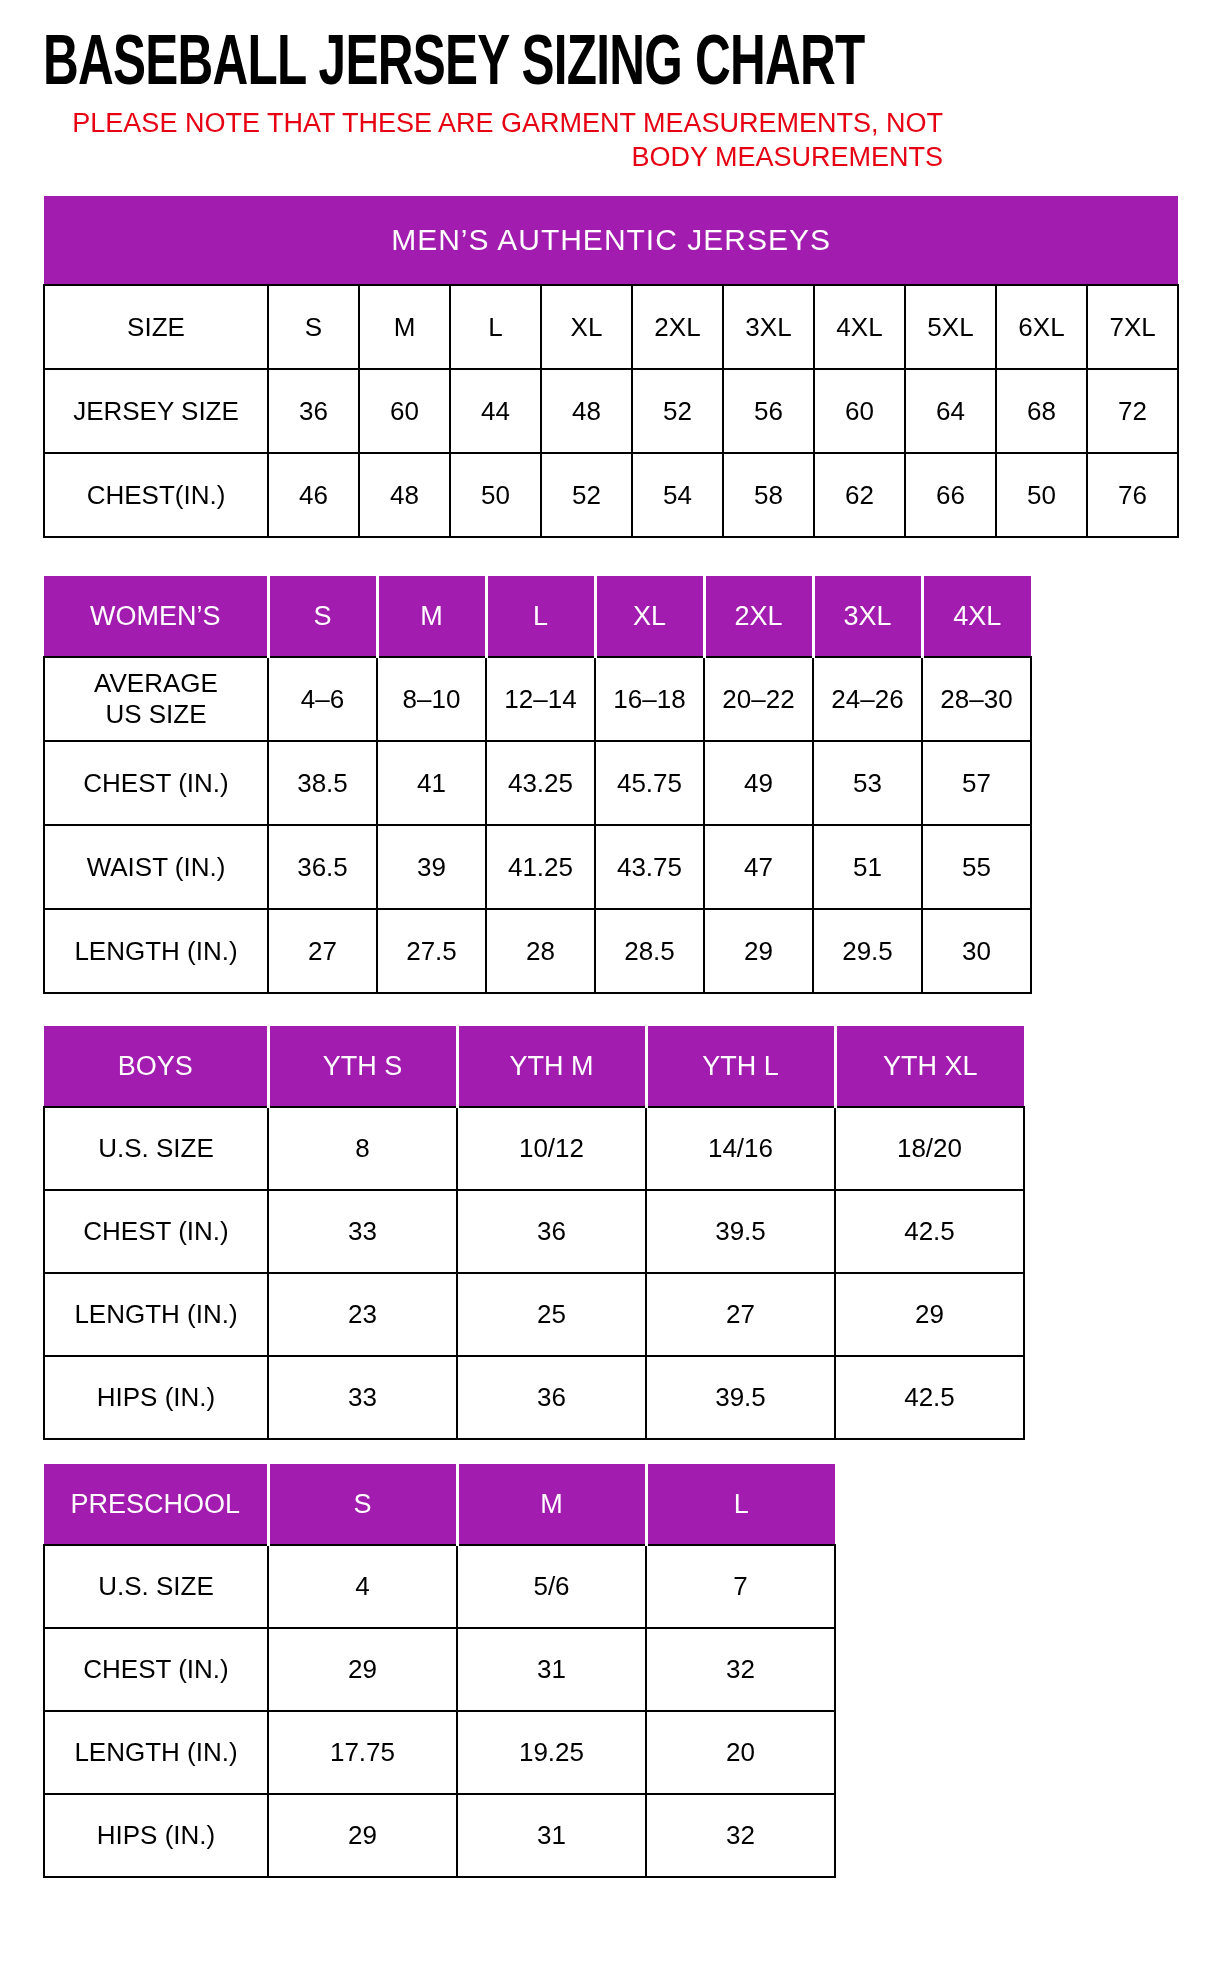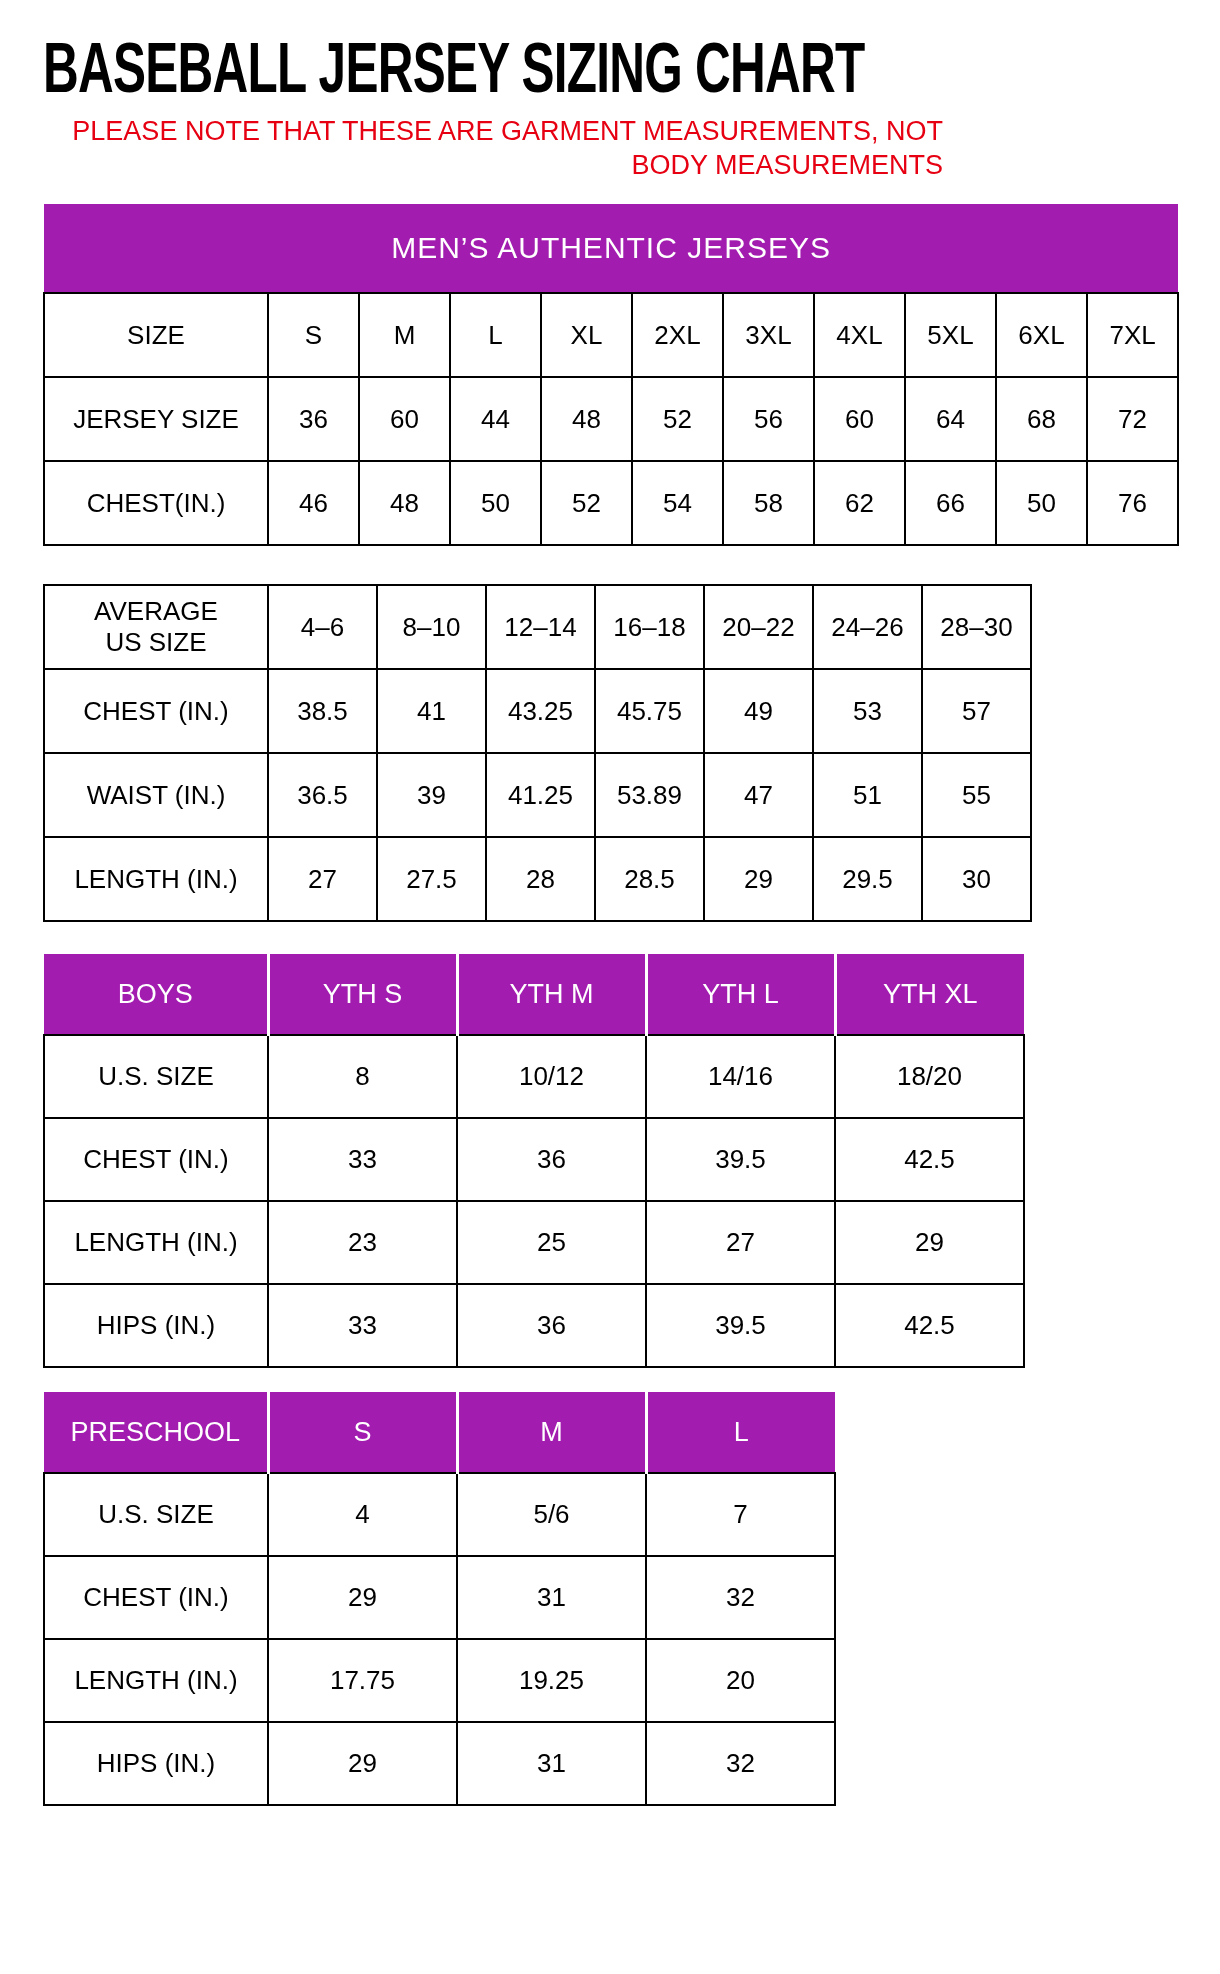--- a/index.html
+++ b/index.html
@@ -3,21 +3,21 @@
 <meta charset="utf-8">
 <style>
   html,body{margin:0;padding:0;background:#ffffff;}
   body{
     width:1220px;height:1974px;
     font-family:"Liberation Sans", sans-serif;
     color:#000;
     position:relative;
     overflow:hidden;
   }
-  .page{padding:32px 0 0 43px;}
+  .page{padding:24px 0 0 43px;}
 
   
   .title{
     margin:0;
     font-size:66px;
     font-weight:700;
     line-height:1;
     letter-spacing:-1px;
     white-space:nowrap;
   }
@@ -136,20 +136,30 @@
     </tr>
   </tbody>
     </table>
 
   <table class="tbl womens">
     <colgroup>
         <col style="width:224px">
         <col span="7" style="width:109px">
       </colgroup>
     <tbody>
+        <tr>
+      <td class="ghead">WOMEN’S</td>
+      <td class="ghead">S</td>
+      <td class="ghead">M</td>
+      <td class="ghead">L</td>
+      <td class="ghead">XL</td>
+      <td class="ghead">2XL</td>
+      <td class="ghead">3XL</td>
+      <td class="ghead">4XL</td>
+    </tr>
     <tr class="r82">
       <td class="lbl">AVERAGE
 US SIZE</td>
       <td class="val">4–6</td>
       <td class="val">8–10</td>
       <td class="val">12–14</td>
       <td class="val">16–18</td>
       <td class="val">20–22</td>
       <td class="val">24–26</td>
       <td class="val">28–30</td>
@@ -162,21 +172,21 @@
       <td class="val">45.75</td>
       <td class="val">49</td>
       <td class="val">53</td>
       <td class="val">57</td>
     </tr>
     <tr class="r82">
       <td class="lbl">WAIST (IN.)</td>
       <td class="val">36.5</td>
       <td class="val">39</td>
       <td class="val">41.25</td>
-      <td class="val">53.89</td>
+      <td class="val">43.75</td>
       <td class="val">47</td>
       <td class="val">51</td>
       <td class="val">55</td>
     </tr>
     <tr class="r82">
       <td class="lbl">LENGTH (IN.)</td>
       <td class="val">27</td>
       <td class="val">27.5</td>
       <td class="val">28</td>
       <td class="val">28.5</td>

